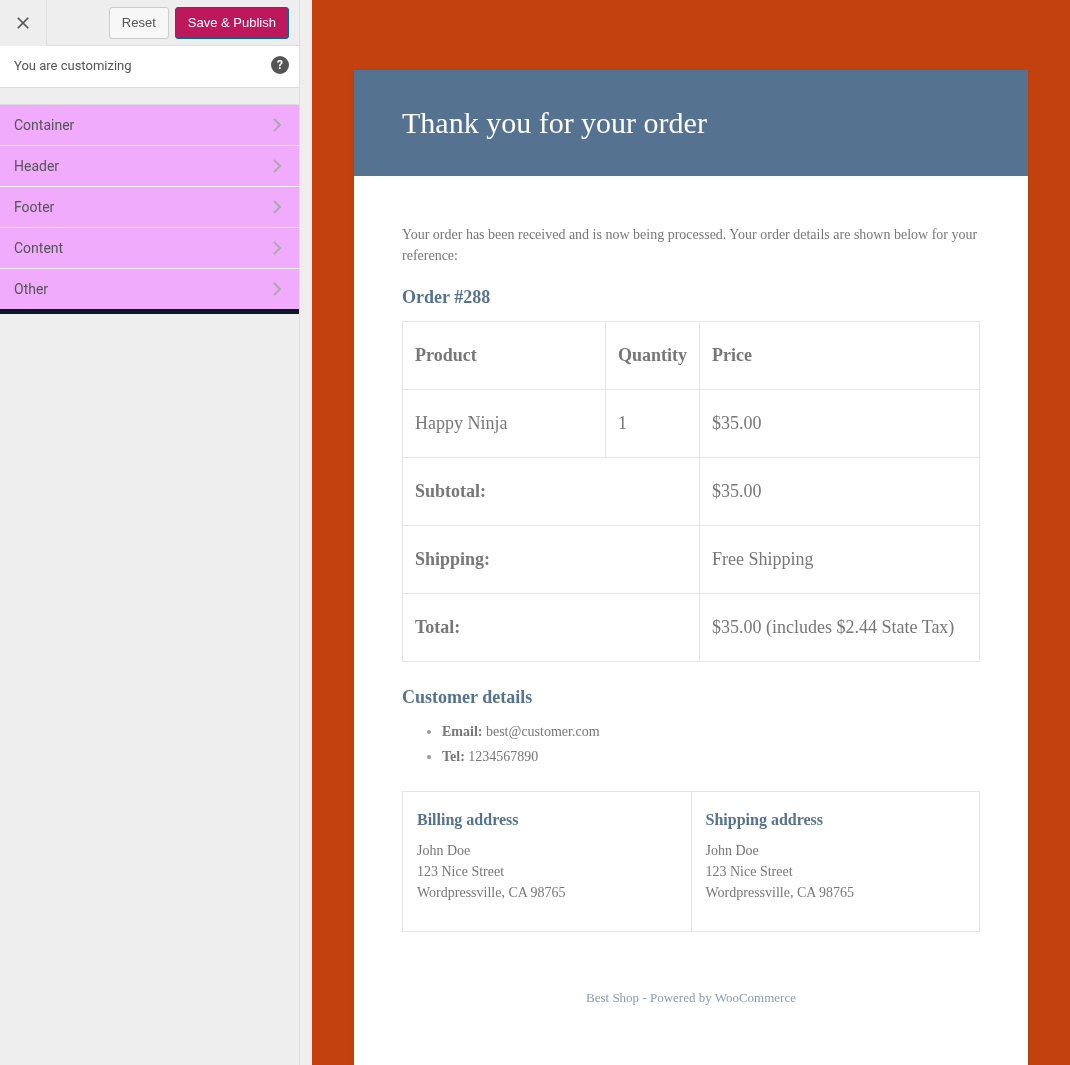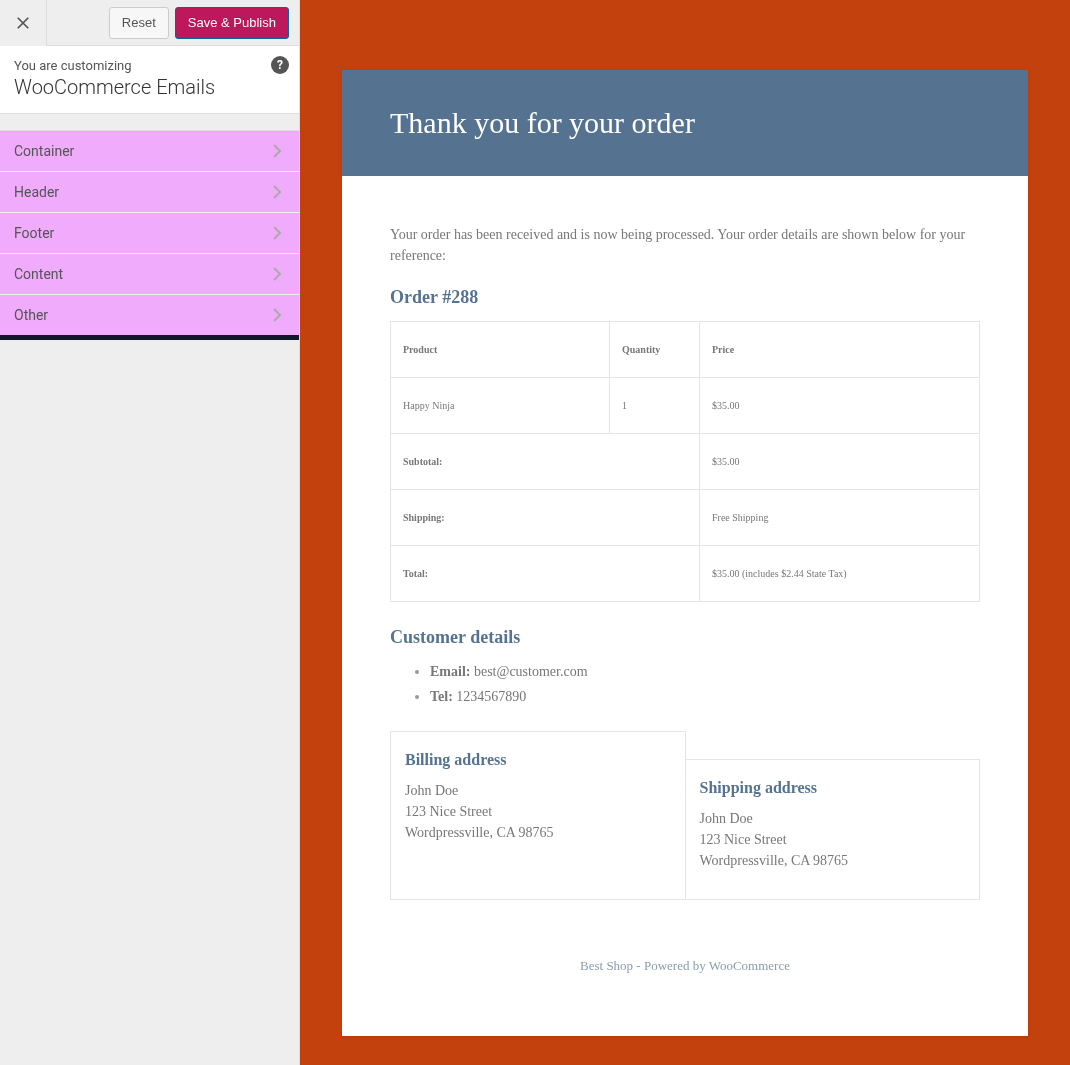--- a/index.html
+++ b/index.html
@@ -9,20 +9,21 @@
     font-size: 14px;
     color: #444;
     width: 1070px;
     height: 1065px;
     overflow: hidden;
   }
   .app {
     display: flex;
     width: 100%;
     height: 100%;
+    gap: 12px;
   }
   
   .sidebar {
     width: 300px;
     background: #eeeeee;
     border-right: 1px solid #ddd;
     display: flex;
     flex-direction: column;
   }
   .sidebar-top {
@@ -160,21 +161,21 @@
   table.order {
     width: 100%;
     border-collapse: collapse;
     margin-bottom: 4px;
   }
   table.order th, table.order td {
     border: 1px solid #e5e5e5;
     padding: 20px 12px;
     text-align: left;
     vertical-align: middle;
-    font-size: 10px;
+    font-size: 18px;
     color: #777;
   }
   table.order th {
     color: #777;
     font-weight: 600;
   }
   .row-label { font-weight: 600; color: #777; }
   .cust-list {
     list-style: disc;
     padding-left: 40px;
@@ -187,21 +188,21 @@
   .addresses {
     display: flex;
     width: 100%;
     border-collapse: collapse;
   }
   .addr-box {
     flex: 1;
     border: 1px solid #e5e5e5;
     padding: 16px 14px 28px 14px;
   }
-  .addr-box + .addr-box { border-left: none; margin-top: 28px; }
+  .addr-box + .addr-box { border-left: none; }
   .addr-heading { font-size: 16px; margin-bottom: 8px; }
   .addr-lines div { color: #777; line-height: 1.5; }
   .email-footer {
     text-align: center;
     padding: 56px 0 40px 0;
     color: #8a9db0;
     font-size: 13px;
   }
 </style>
 </head>
@@ -217,21 +218,20 @@
       </div>
       <div class="top-actions">
         <button class="btn btn-reset">Reset</button>
         <button class="btn btn-publish">Save &amp; Publish</button>
       </div>
     </div>
 
     <div class="sidebar-header">
       <div class="help-icon">?</div>
       <div class="customizing-text">You are customizing</div>
-      <div class="section-title">WooCommerce Emails</div>
     </div>
 
     <div class="sidebar-gap"></div>
 
     <div class="menu">
       <div class="menu-item">
         <span>Container</span>
         <svg class="chevron" viewBox="0 0 16 16">
             <path d="M5 2 L11 8 L5 14" stroke="#aaa" stroke-width="2" fill="none"></path>
           </svg>

